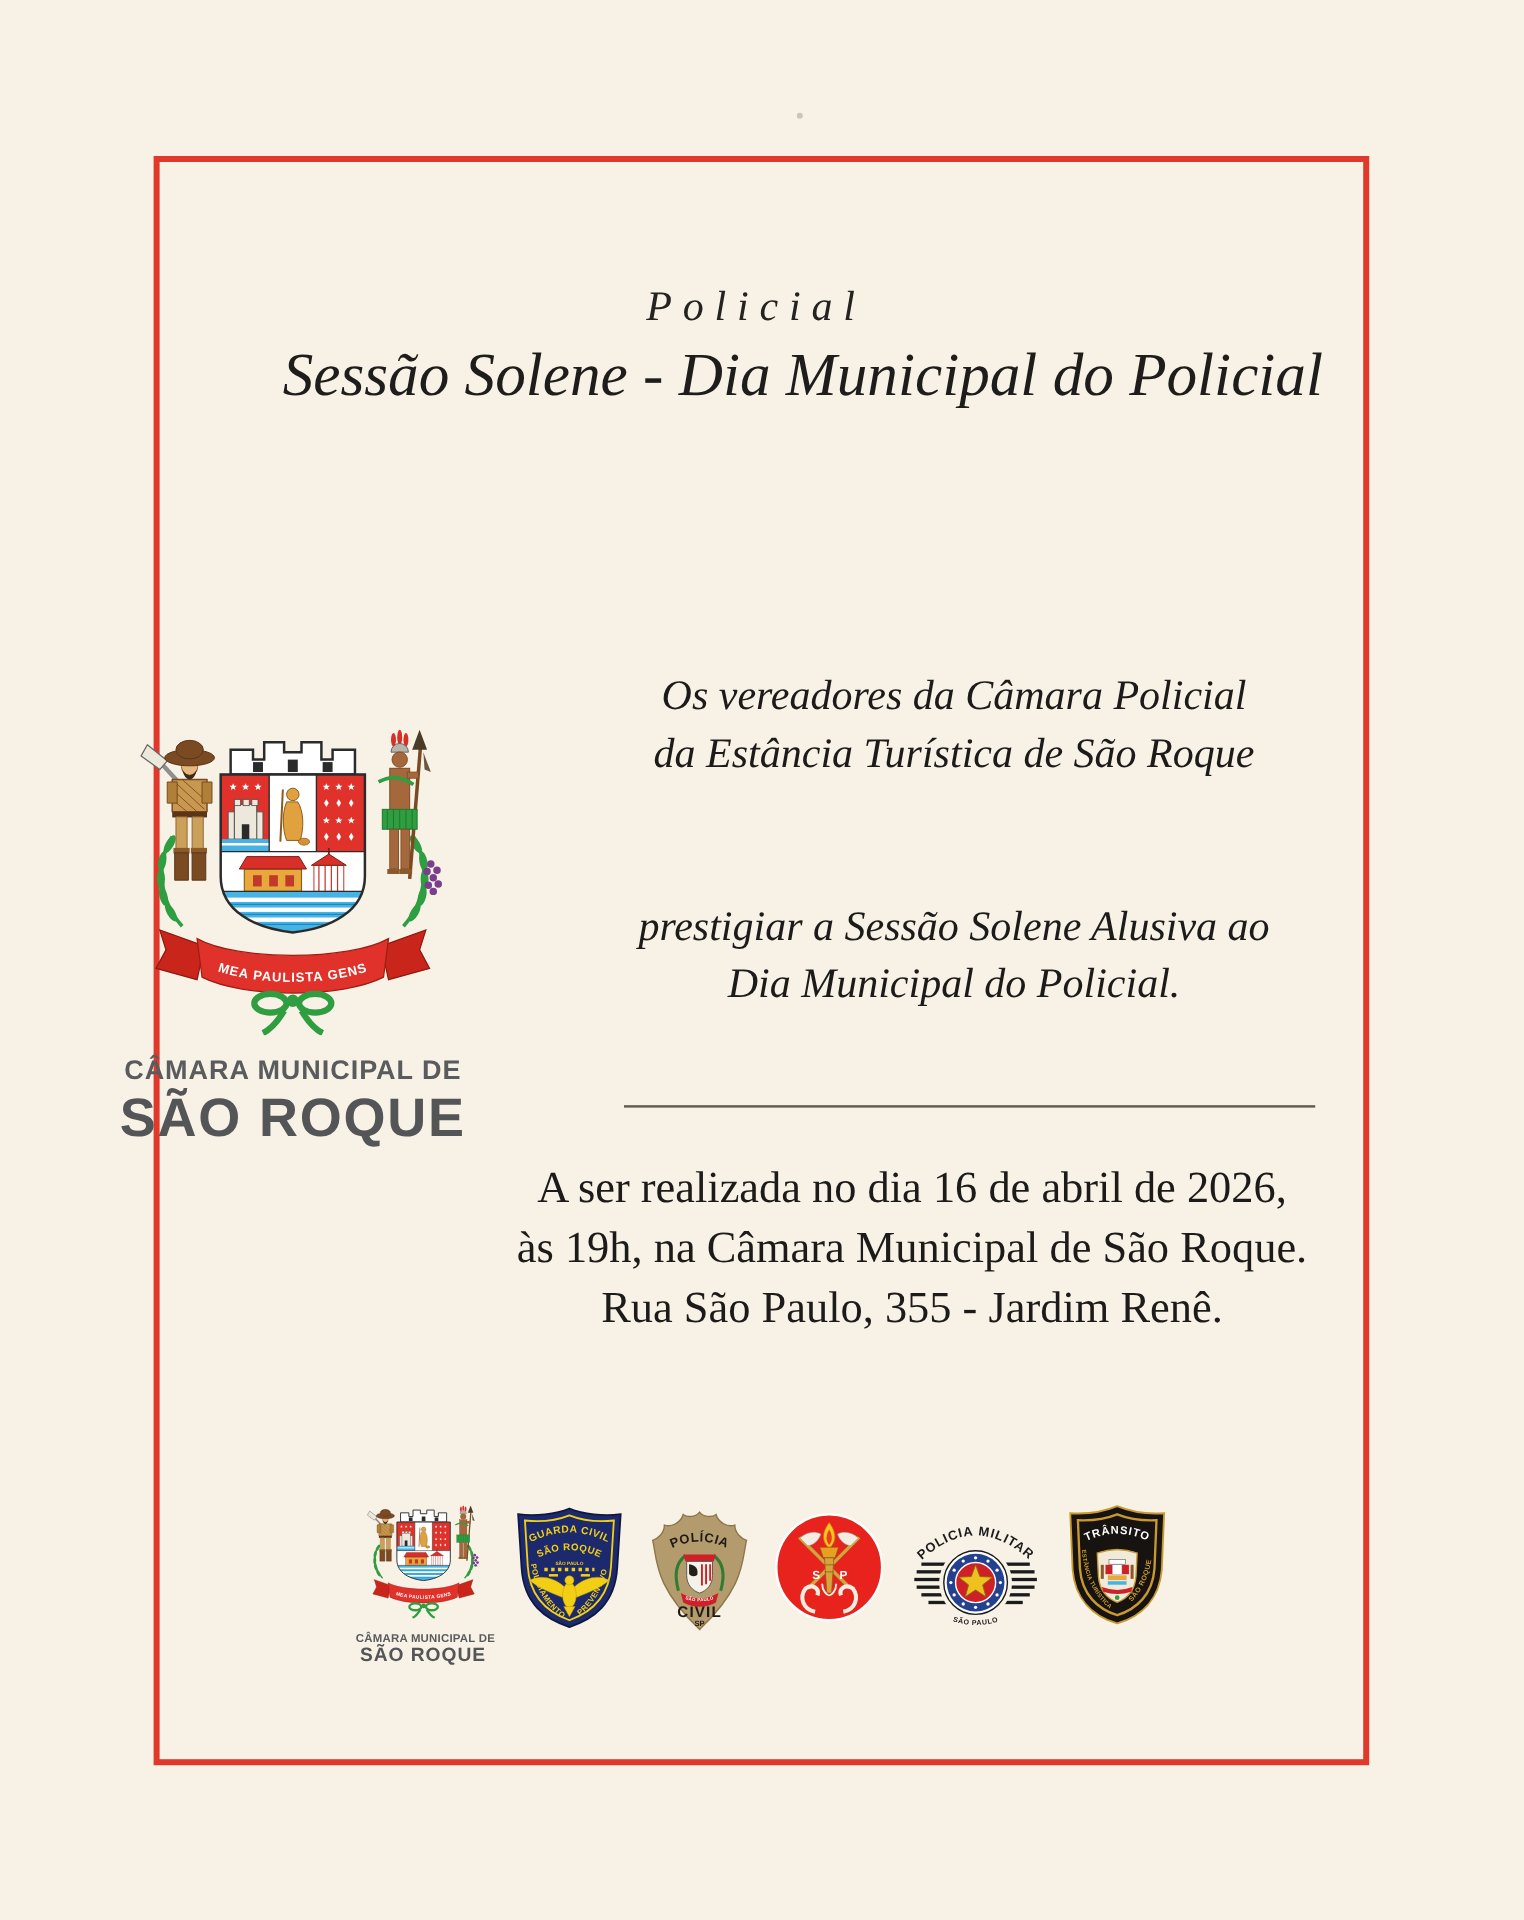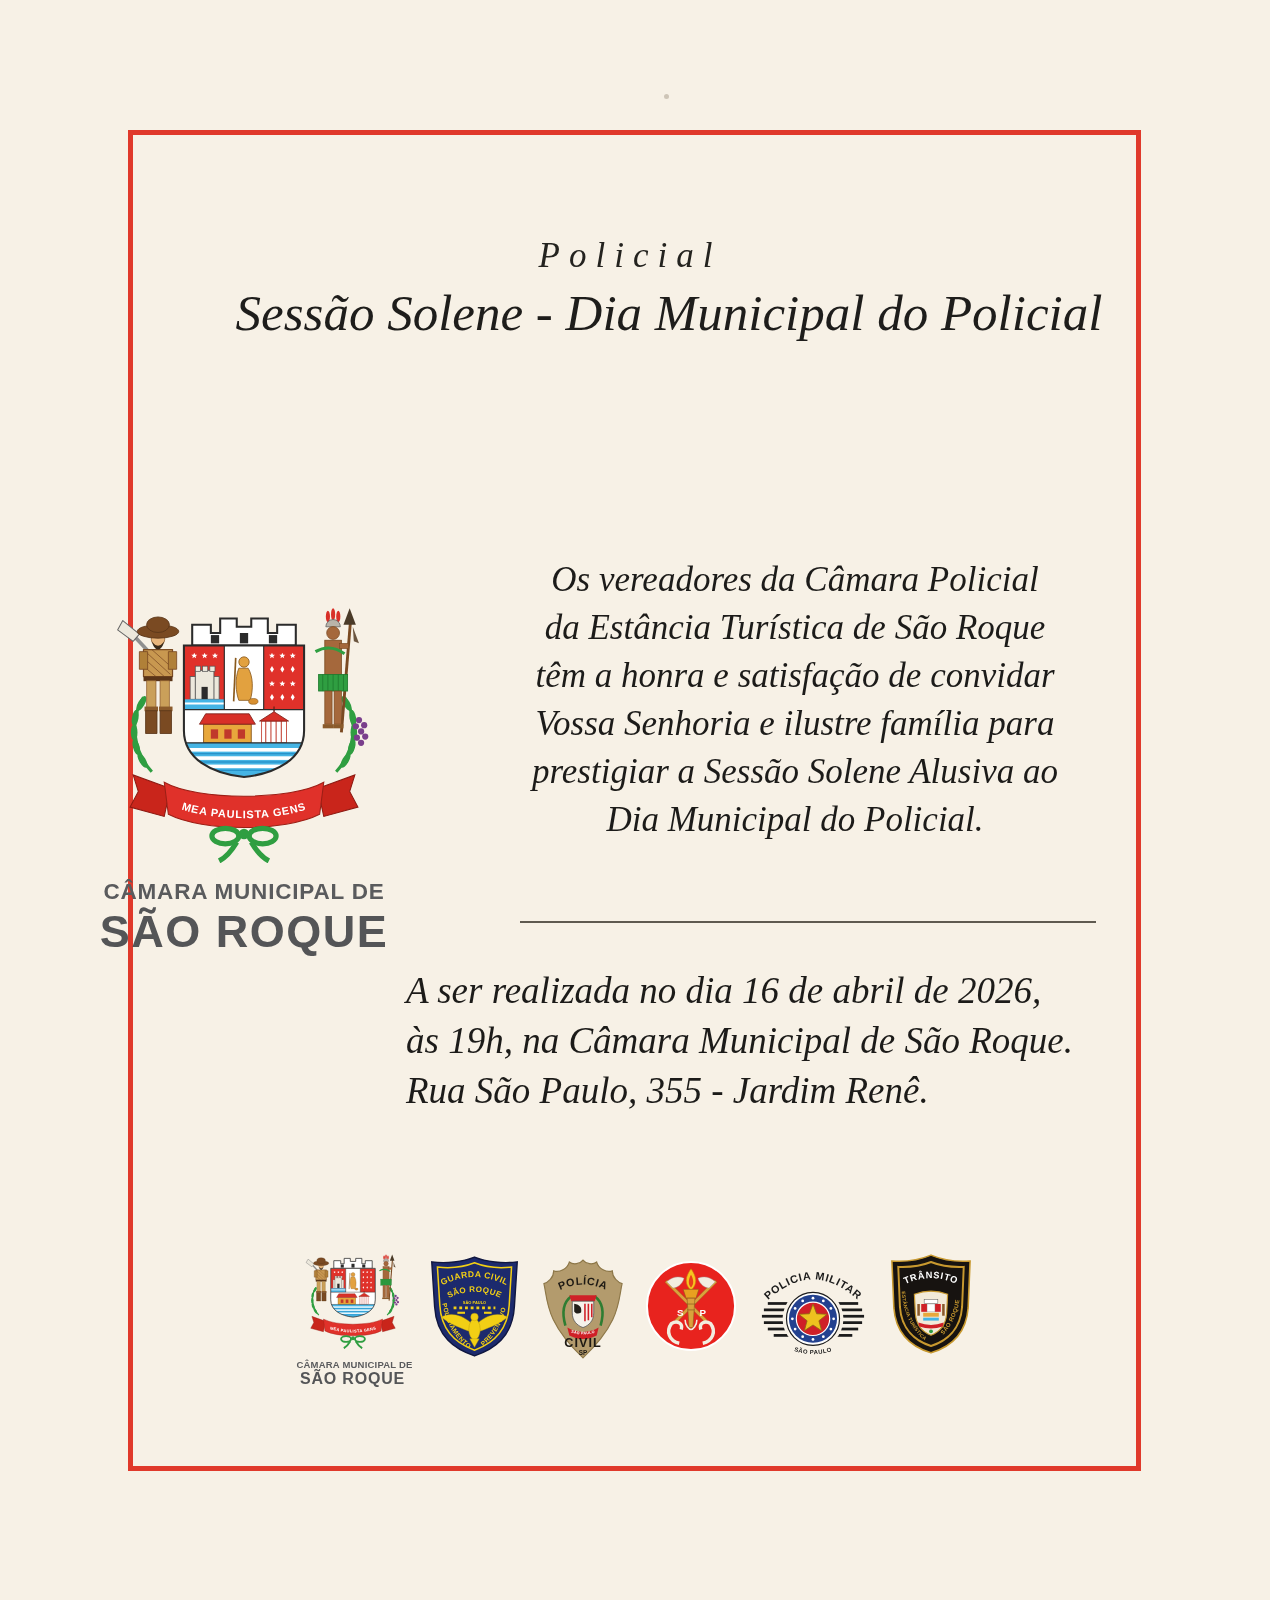--- a/index.html
+++ b/index.html
@@ -40,22 +40,22 @@
     position:absolute;left:470px;top:556px;width:650px;
     text-align:center;font-style:italic;font-size:35px;
     line-height:48px;color:#1c1b19;
   }
   .body-text .em{font-weight:normal;}
   .divider{
     position:absolute;left:520px;top:921px;width:576px;height:0;
     border-top:2px solid #5f5a50;
   }
   .details{
-    position:absolute;left:406px;top:966px;width:740px;
-    font-style:italic;font-size:37px;
+    position:absolute;left:390px;top:966px;width:740px;
+    text-align:center;font-size:37px;
     line-height:50px;color:#1c1b19;
   }
   .badges{
     position:absolute;left:0;top:1253px;width:1270px;
     display:flex;justify-content:center;align-items:flex-start;gap:18px;
   }
   .badge-camara{width:112px;text-align:center;}
   .cap1{font-family:"Liberation Sans", sans-serif;font-size:9.5px;font-weight:bold;letter-spacing:0.2px;color:#5a5b5d;margin-top:6px;white-space:nowrap;}
   .cap2{font-family:"Liberation Sans", sans-serif;font-size:16px;font-weight:800;letter-spacing:0.8px;color:#545557;white-space:nowrap;}
   .mt2{margin-top:2px;} .mt4{margin-top:4px;} .mt6{margin-top:6px;}
@@ -237,22 +237,22 @@
     <svg class="crest-main" width="280" height="259" viewBox="0 0 270 250">
         <use href="#crest"></use>
       </svg>
     <div class="org1">CÂMARA MUNICIPAL DE</div>
     <div class="org2">SÃO ROQUE</div>
   </div>
 
   <div class="body-text">
     <span>Os vereadores da Câmara Policial</span><br>
     <span>da Estância Turística de São Roque</span><br>
-    <span>têm a honra e satisfação de convidar</span><br>
-    <span>Vossa Senhoria e ilustre família para</span><br>
+    <br>
+    <br>
     <span>prestigiar a Sessão Solene Alusiva ao</span><br>
     <span class="em">Dia Municipal do Policial.</span>
   </div>
 
   <div class="divider"></div>
 
   <div class="details">
     <span>A ser realizada no dia 16 de abril de 2026,</span><br>
     <span>às 19h, na Câmara Municipal de São Roque.</span><br>
     <span>Rua São Paulo, 355 - Jardim Renê.</span>

